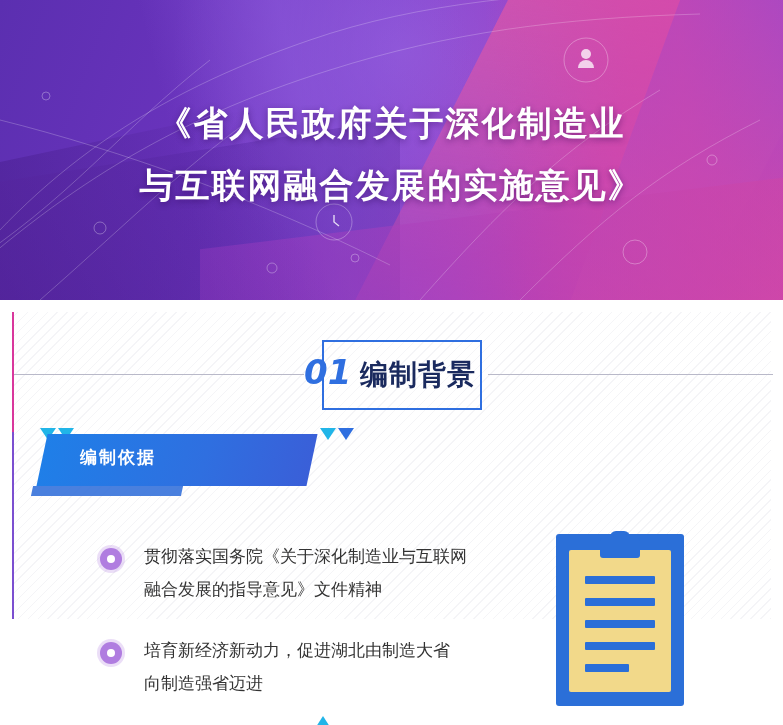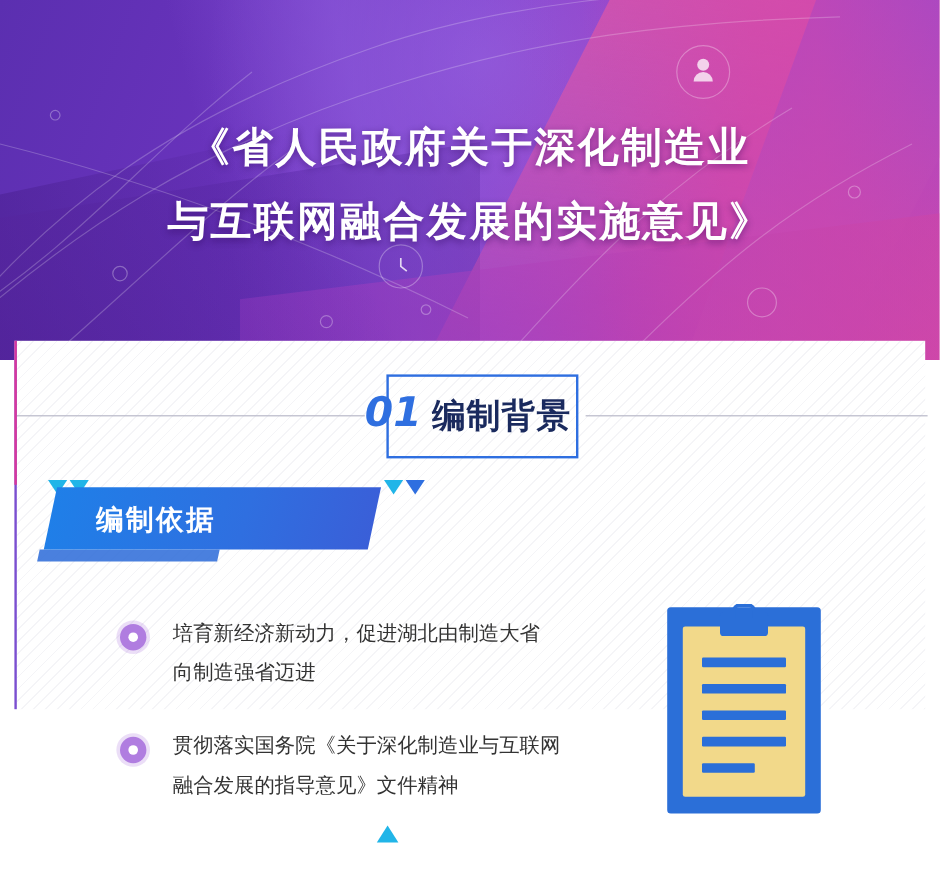--- a/index.html
+++ b/index.html
@@ -96,21 +96,21 @@
     text-shadow: 0 2px 6px rgba(40,0,80,0.45);
     font-family: "DejaVu Sans", "Liberation Sans", sans-serif;
   }
   .banner-title .ln2 { display: block; }
   .banner-title .ln1 { display: block; }
 
   
   #panel {
     position: absolute;
     left: 12px;
-    top: 284px;
+    top: 312px;
     width: 759px;
     height: 307px;
     background:
       repeating-linear-gradient(-45deg, rgba(140,140,170,0.09) 0px, rgba(140,140,170,0.09) 1px, rgba(255,255,255,0) 1px, rgba(255,255,255,0) 7px),
       #ffffff;
     border-left: 2px solid #7b4fd0;
     box-sizing: border-box;
   }
   #panel::after {
     content: "";
@@ -184,21 +184,21 @@
     width: 150px;
     height: 10px;
     background: #2a6ad8;
     transform: skewX(-12deg);
     opacity: 0.85;
   }
   .ribbon-label {
     position: absolute;
     left: 66px;
     top: 134px;
-    font-size: 23px;
+    font-size: 17px;
     font-weight: bold;
     color: #ffffff;
     letter-spacing: 2px;
     font-family: "DejaVu Sans", "Liberation Sans", sans-serif;
   }
   .tri {
     position: absolute;
     width: 0; height: 0;
     border-style: solid;
   }
@@ -361,27 +361,27 @@
   <div class="tri cyan-d" style="left:306px; top:116px;"></div>
   <div class="tri blue-d" style="left:324px; top:116px;"></div>
 
   <div class="ribbon-tail"></div>
   <div class="ribbon"></div>
   <div class="ribbon-label">编制依据</div>
 
   <div class="bullets">
     <div class="bullet-row">
       <span class="bullet-dot"></span>
-      <div class="bullet-text" style="white-space: pre-line;">培育新经济新动力，促进湖北由制造大省
-向制造强省迈进</div>
+      <div class="bullet-text" style="white-space: pre-line;">贯彻落实国务院《关于深化制造业与互联网
+融合发展的指导意见》文件精神</div>
     </div>
     <div class="bullet-row">
       <span class="bullet-dot"></span>
-      <div class="bullet-text" style="white-space: pre-line;">贯彻落实国务院《关于深化制造业与互联网
-融合发展的指导意见》文件精神</div>
+      <div class="bullet-text" style="white-space: pre-line;">培育新经济新动力，促进湖北由制造大省
+向制造强省迈进</div>
     </div>
   </div>
 
   <div class="clipboard">
     <div class="clip-paper">
       <div class="clip-line" style="left:16px; top:26px; width:70px;"></div>
       <div class="clip-line" style="left:16px; top:48px; width:70px;"></div>
       <div class="clip-line" style="left:16px; top:70px; width:70px;"></div>
       <div class="clip-line" style="left:16px; top:92px; width:70px;"></div>
       <div class="clip-line" style="left:16px; top:114px; width:44px;"></div>

